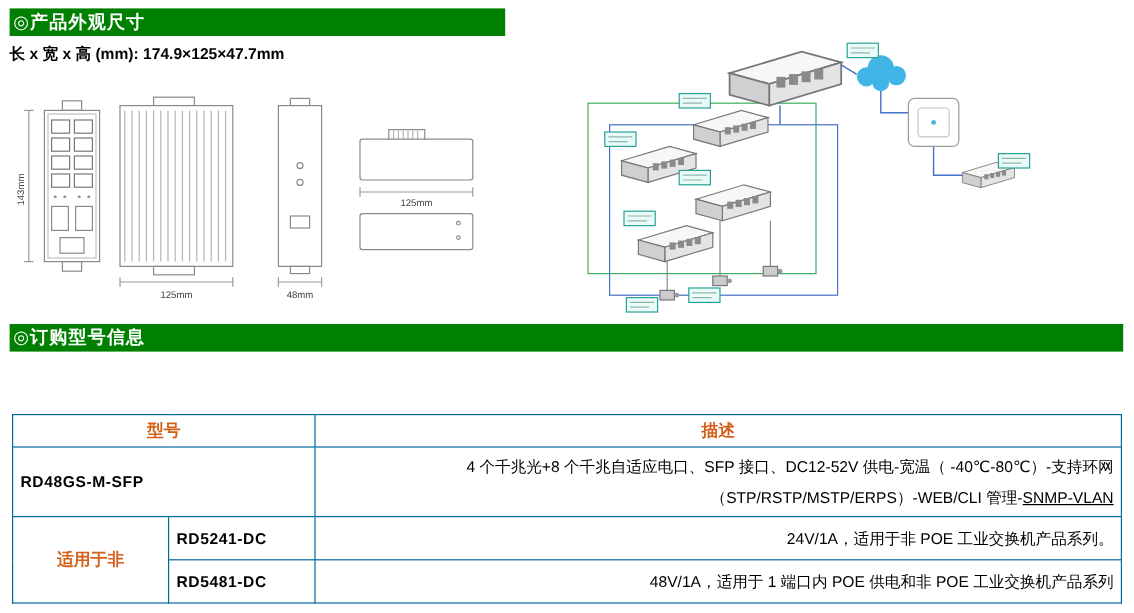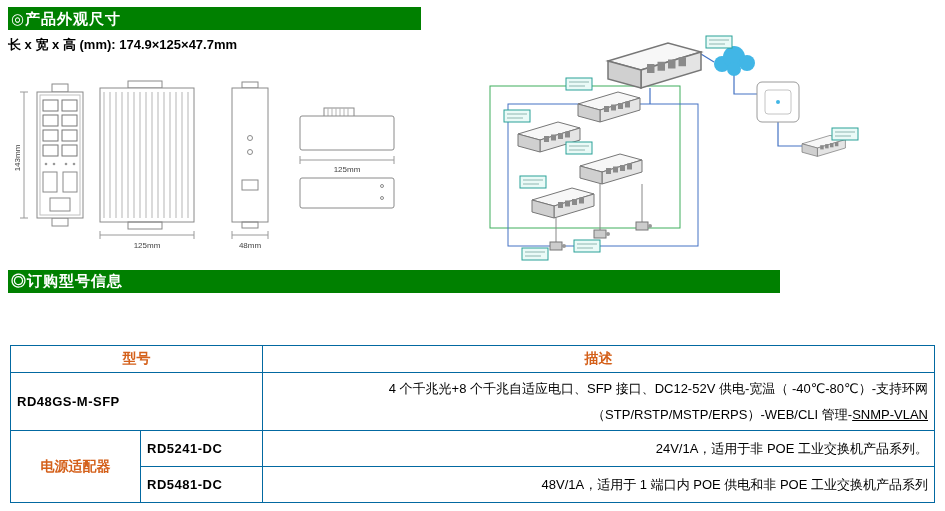--- a/index.html
+++ b/index.html
@@ -4,21 +4,21 @@
 <style>
   * { margin:0; padding:0; box-sizing:border-box; }
   html,body { width:945px; height:511px; }
   body { font-family:"Liberation Sans","DejaVu Sans",sans-serif; background:#ffffff; position:relative; }
   .page { position:absolute; top:0; left:0; width:945px; height:511px; background:#fff; overflow:hidden; }
 
   .green-bar { position:absolute; height:23px; background:var(--section-green,#008000); color:#fff;
                font-weight:bold; font-size:15px; line-height:23px; padding-left:3px; letter-spacing:1px; }
   .bar-appearance { left:8px;  top:7px;   width:413px; }
   .bar-application { left:429px; top:7px; width:507px; }
-  .bar-ordering { left:8px; top:270px; width:772px;font-family:Liberation Serif, serif; }
+  .bar-ordering { left:8px; top:270px; width:928px; }
 
   .dims-line { position:absolute; left:8px; top:36px; font-size:13px; font-weight:bold; color:#000; }
 
   .drawings-svg { position:absolute; left:10px; top:80px; }
   .app-svg { position:absolute; left:470px; top:34px; }
 
   table.ordering { position:absolute; left:10px; top:345px; width:925px; border-collapse:collapse;
                    table-layout:fixed; font-size:13px; color:#000; }
   table.ordering td { border:1px solid #0369a1; padding:2px 6px; vertical-align:middle; overflow:hidden; }
   tr.hrow { height:27px; } tr.r1 { height:58px; } tr.r2 { height:36px; } tr.r3 { height:36px;margin-top:16px; }
@@ -269,21 +269,21 @@
       <td class="hdr">描述</td>
     </tr>
     <tr class="r1">
       <td class="model" colspan="2">RD48GS-M-SFP</td>
       <td class="desc">
         <div>4 个千兆光+8 个千兆自适应电口、SFP 接口、DC12-52V 供电-宽温（ -40℃-80℃）-支持环网</div>
         <div><span>（STP/RSTP/MSTP/ERPS）-WEB/CLI 管理-</span><span class="u">SNMP-VLAN</span></div>
       </td>
     </tr>
     <tr class="r2">
-      <td class="group" rowspan="2">电源适配器</td>
+      <td class="group" rowspan="2">适用于非</td>
       <td class="model">RD5241-DC</td>
       <td class="desc">24V/1A，适用于非 POE 工业交换机产品系列。</td>
     </tr>
     <tr class="r3">
       <td class="model">RD5481-DC</td>
       <td class="desc">48V/1A，适用于 1 端口内 POE 供电和非 POE 工业交换机产品系列</td>
     </tr>
   </tbody>
     </table>
 

